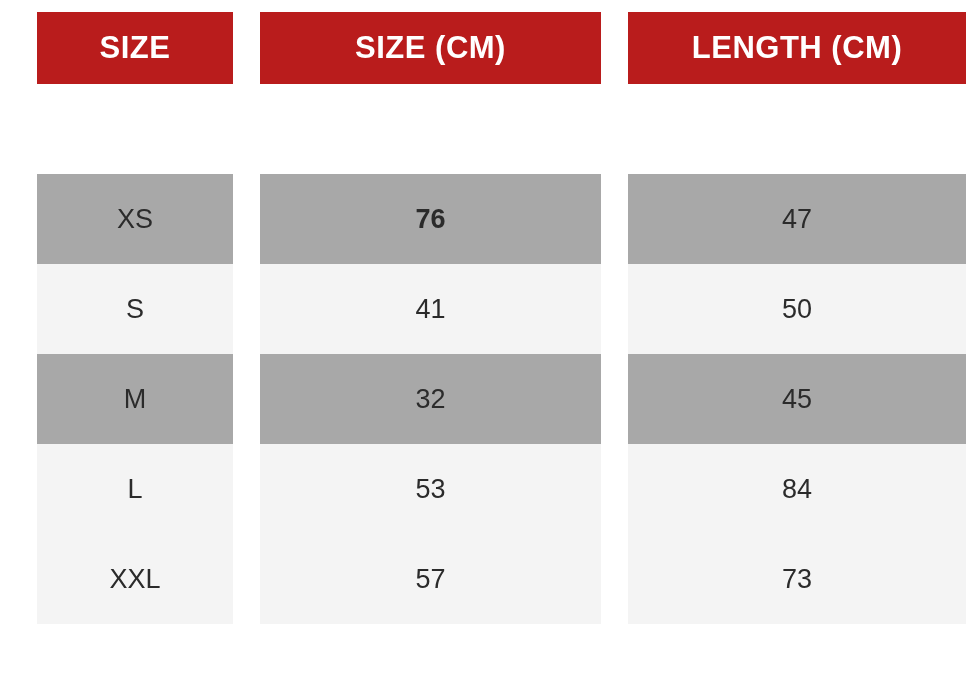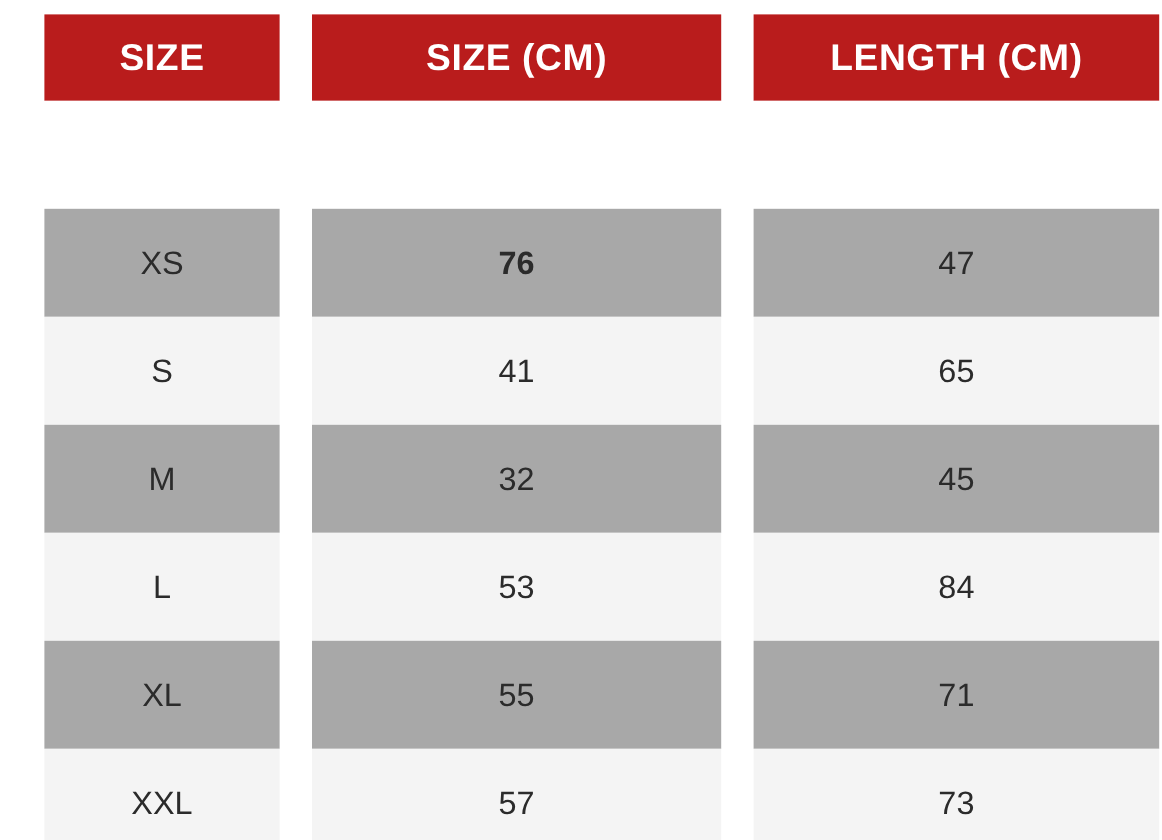--- a/index.html
+++ b/index.html
@@ -93,37 +93,32 @@
         <td></td>
       </tr>
       <tr class="shade">
         <td>XS</td>
         <td class="bold-cell">76</td>
         <td>47</td>
       </tr>
       <tr class="light">
         <td>S</td>
         <td>41</td>
-        <td>65</td>
+        <td>50</td>
       </tr>
       <tr class="shade">
         <td>M</td>
         <td>32</td>
         <td>45</td>
       </tr>
       <tr class="light">
         <td>L</td>
         <td>53</td>
         <td>84</td>
       </tr>
-      <tr class="shade">
-        <td>XL</td>
-        <td>55</td>
-        <td>71</td>
-      </tr>
       <tr class="light">
         <td>XXL</td>
         <td>57</td>
         <td>73</td>
       </tr>
     </tbody>
   </table>
 </div>
 
 </body></html>

